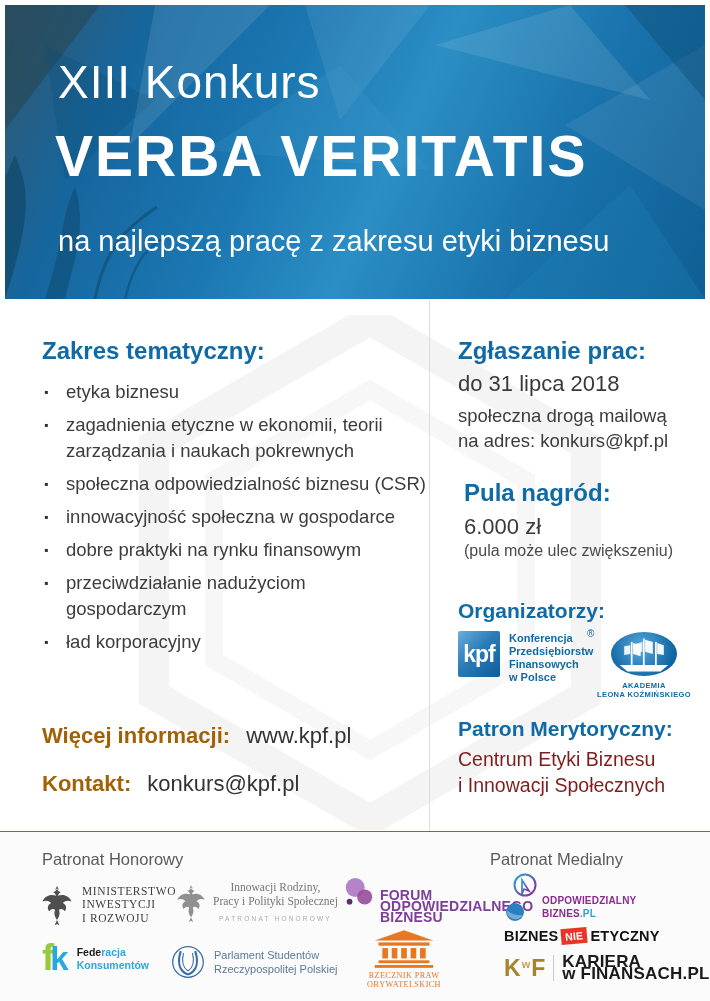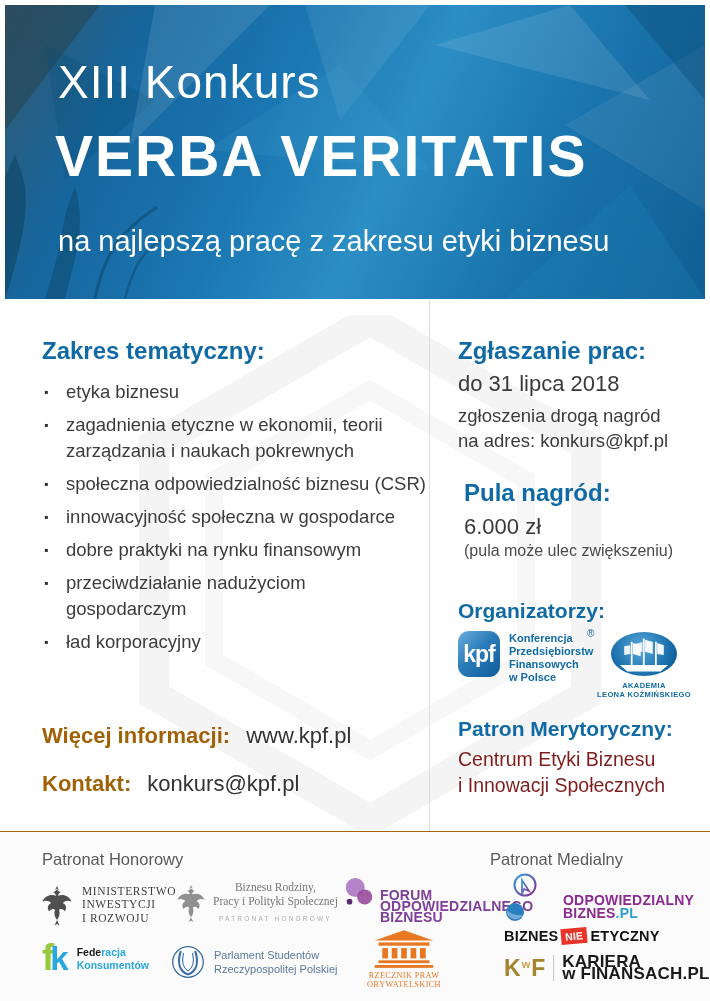--- a/index.html
+++ b/index.html
@@ -39,21 +39,21 @@
   .info-row{left:42px;font-size:22px;}
   .info-wiecej{top:723px;}
   .info-kontakt{top:771px;}
   .info-label{color:#a16207;font-weight:700;}
   .info-value{color:#333;margin-left:10px;font-weight:400;}
 
   .divider-v{position:absolute;left:429px;top:300px;width:1px;height:531px;background:#dcdcdc;z-index:1;}
 
   
   .kpf-logo{left:458px;top:631px;display:flex;}
-  .kpf-square{width:42px;height:46px;border-radius:11px;display:flex;align-items:center;justify-content:center;
+  .kpf-square{width:42px;height:46px;border-radius:2px;display:flex;align-items:center;justify-content:center;
     background:linear-gradient(135deg,#6aaede,#2a7cb8 45%,#0f5c9c);}
   .kpf-letters{color:#fff;font-size:23px;font-weight:700;letter-spacing:-1px;}
   .kpf-text{position:relative;margin-left:9px;font-size:11px;font-weight:700;color:#0f6aa5;line-height:13px;padding-top:1px;}
   .kpf-reg{position:absolute;top:-4px;left:78px;font-size:10px;font-weight:400;color:#0f6aa5;}
   .alk-logo{left:597px;top:632px;width:94px;text-align:center;}
   .alk-ellipse{width:66px;height:44px;margin:0 auto;border-radius:50%;position:relative;
     background:radial-gradient(circle at 45% 35%,#58a8da,#1268a5 70%,#0b4e84);}
   .alk-text{margin-top:5px;font-size:7.5px;font-weight:700;color:#0f6aa5;line-height:9px;letter-spacing:.4px;}
 
   
@@ -62,21 +62,21 @@
   .ft-hon{left:42px;} .ft-med{left:490px;}
   .logo-block{position:absolute;display:flex;align-items:center;}
   .min1{left:40px;top:50px;gap:8px;}
   .min1-text{font-family:"Liberation Serif",serif;font-size:11.5px;line-height:13.5px;color:#3f3f3f;letter-spacing:.6px;}
   .min2{left:175px;top:48px;gap:6px;}
   .min2-text{text-align:center;font-family:"Liberation Serif",serif;font-size:11.5px;line-height:14px;color:#767676;}
   .min2-sub{font-family:"Liberation Sans",sans-serif;font-size:6.5px;letter-spacing:2.2px;color:#ababab;margin-top:4px;}
   .fob{left:342px;top:45px;align-items:flex-start;}
   .fob-text{margin-left:4px;margin-top:13px;font-size:14px;font-weight:700;color:#7d3f98;line-height:11px;letter-spacing:.2px;}
   .odpb{left:504px;top:40px;align-items:flex-start;}
-  .odpb-text{margin-left:21px;margin-top:22px;font-size:14px;font-weight:700;line-height:13px;letter-spacing:.2px;}
+  .odpb-text{margin-left:0;margin-top:22px;font-size:10px;font-weight:700;line-height:13px;letter-spacing:.2px;}
   .purple{color:#8b2a8f;} .lblue{color:#2f9fd0;}
   .fk{left:42px;top:109px;align-items:flex-start;}
   .fk-f{font-size:37px;line-height:34px;font-weight:700;color:#97c93d;}
   .fk-k{font-size:33px;line-height:36px;font-weight:700;color:#29a8e0;margin-left:-4px;}
   .fk-text{margin-left:8px;margin-top:5px;font-size:10.5px;font-weight:700;line-height:12.5px;}
   .fk-dark{color:#1a1a1a;}.fk-blue{color:#29a8e0;}
   .parl{left:170px;top:108px;gap:8px;justify-content:flex-end;}
   .parl-text{font-size:11px;color:#5b7a99;line-height:14px;font-weight:400;}
   .rpo{left:334px;top:97px;width:140px;display:block;text-align:center;}
   .rpo-label{font-family:"Liberation Serif",serif;font-size:8.2px;color:#e87722;letter-spacing:.4px;margin-top:2px;}
@@ -175,21 +175,21 @@
     <span class="info-value">www.kpf.pl</span>
   </div>
   <div class="z1 info-row info-kontakt">
     <span class="info-label">Kontakt:</span>
     <span class="info-value">konkurs@kpf.pl</span>
   </div>
 
   <div class="z1 blue-h zgl-heading">Zgłaszanie prac:</div>
   <div class="z1 zgl-deadline">do 31 lipca 2018</div>
   <div class="z1 zgl-note">
-    <div>zgłoszenia drogą nagród</div>
+    <div>społeczna drogą mailową</div>
     <div>na adres: konkurs@kpf.pl</div>
   </div>
 
   <div class="z1 blue-h pula-heading">Pula nagród:</div>
   <div class="z1 pula-amount">6.000 zł</div>
   <div class="z1 pula-note">(pula może ulec zwiększeniu)</div>
 
   <div class="z1 blue-h org-heading">Organizatorzy:</div>
 
   <div class="z1 kpf-logo">
@@ -248,21 +248,21 @@
       </div>
     </div>
 
     <div class="logo-block min2">
       <svg width="32" height="44" viewBox="0 0 70 90">
         <path fill="#909090" d="M35,6 L31,14 L35,11 L39,14 Z
           M35,12 C33,16 30,18 27,18 C30,20 32,22 33,26 C22,22 10,26 5,38 C12,35 18,36 23,41 C16,44 14,52 19,58 C23,53 27,52 31,55 C28,62 30,70 35,76 C40,70 42,62 39,55 C43,52 47,53 51,58 C56,52 54,44 47,41 C52,36 58,35 65,38 C60,26 48,22 37,26 C38,22 40,20 43,18 C40,18 37,16 35,12 Z
           M35,76 L30,87 L35,84 L40,87 Z"></path>
       </svg>
       <div class="min2-text">
-        <div>Biznesu Rodziny,</div>
+        <div>Innowacji Rodziny,</div>
         <div>Pracy i Polityki Społecznej</div>
         <div class="min2-sub">PATRONAT HONOROWY</div>
       </div>
     </div>
 
     <div class="logo-block fob">
       <svg width="34" height="38" viewBox="0 0 36 40">
         <circle cx="14" cy="11" r="10" fill="#b583c9"></circle>
         <circle cx="24" cy="21" r="8" fill="#9a4fa0" opacity="0.92"></circle>
         <circle cx="8" cy="26" r="3" fill="#5d2c6e"></circle>

